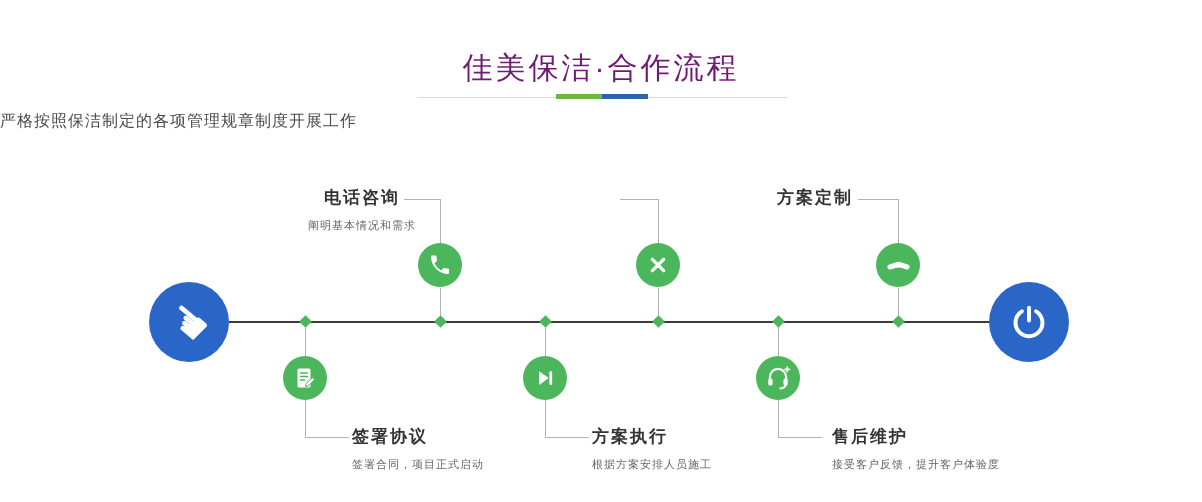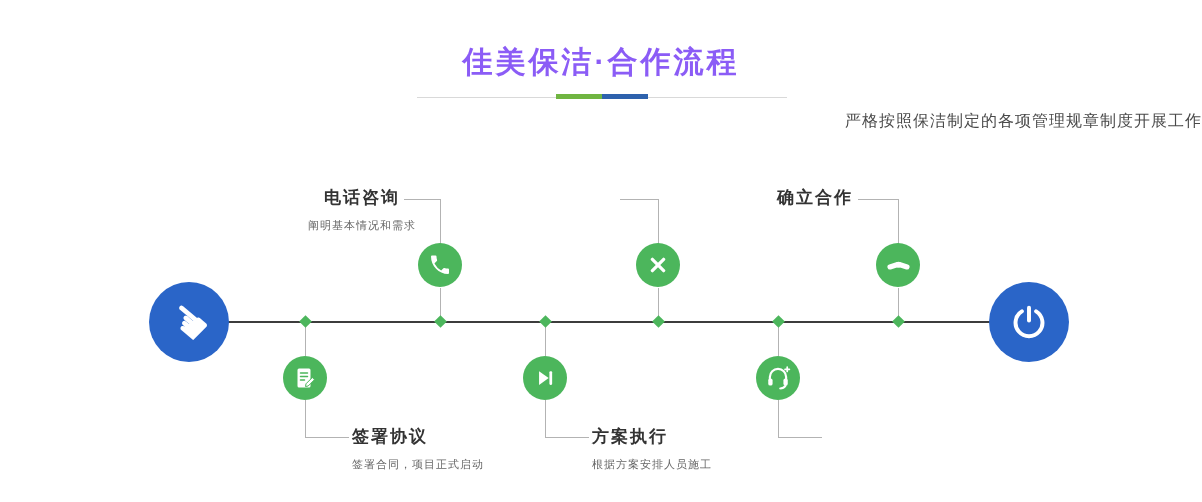--- a/index.html
+++ b/index.html
@@ -1,32 +1,32 @@
 <!DOCTYPE html>
 <html><head>
 <meta charset="utf-8">
 <style>
   html, body { margin: 0; padding: 0; background: #fff; }
   body { font-family: "Liberation Sans", "DejaVu Sans", sans-serif; }
   .canvas { position: relative; width: 1202px; height: 502px; background: #fff; overflow: hidden; }
 
   
   .page-title {
-    position: absolute; top: 42px; left: 0; width: 100%;
+    position: absolute; top: 48px; left: 0; width: 100%;
     margin: 0; text-align: center;
-    font-size: 30px; font-weight: bold; color: #8b5cf6; letter-spacing: 3px;
+    font-size: 30px; font-weight: normal; color: #701a75; letter-spacing: 3px;
   }
   .divider-line { position: absolute; top: 97px; left: 417px; width: 370px; height: 1px; background: #d9d9d9; }
   .divider-accent { position: absolute; top: 94px; left: 556px; display: flex; }
   .seg { display: block; width: 46px; height: 5px; }
   .seg-green { background: #70B541; }
   .seg-blue  { background: #2E62AD; }
   .page-subtitle {
     position: absolute; top: 111px; left: 0; width: 100%;
-    margin: 0; text-align: right;
+    margin: 0; text-align: left;
     font-size: 16px; color: #4a4a4a; letter-spacing: 1px;
   }
 
   
   .main-line { position: absolute; left: 185px; top: 321px; width: 855px; height: 2px; background: #3c3c3c; z-index: 1; }
   .connector { position: absolute; background: #b3b3b3; z-index: 1; }
   .diamond { position: absolute; top: 317px; width: 9px; height: 9px; background: #4CB65C; transform: rotate(45deg); z-index: 2; }
 
   .endpoint {
     position: absolute; width: 80px; height: 80px; border-radius: 50%;
@@ -148,25 +148,29 @@
       <path d="M19 19 a6 6 0 0 1 -5 2.6" fill="none" stroke="#fff" stroke-width="1.8" stroke-linecap="round"></path>
       <path d="M18.5 4 h4 M20.5 2 v4" stroke="#fff" stroke-width="1.6" stroke-linecap="round"></path>
     </svg>
   </div>
 
   <div class="step-text top" style="left:252px;top:188px">
     <div class="step-title">电话咨询</div>
     <div class="step-desc">阐明基本情况和需求</div>
   </div>
   <div class="step-text top" style="left:705px;top:188px">
-    <div class="step-title">确立合作</div>
+    <div class="step-title">方案定制</div>
   </div>
 
   <div class="step-text bottom" style="left:352px;top:427px">
     <div class="step-title">签署协议</div>
     <div class="step-desc">签署合同，项目正式启动</div>
   </div>
   <div class="step-text bottom" style="left:592px;top:427px">
     <div class="step-title">方案执行</div>
     <div class="step-desc">根据方案安排人员施工</div>
   </div>
+  <div class="step-text bottom" style="left:832px;top:427px">
+    <div class="step-title">售后维护</div>
+    <div class="step-desc">接受客户反馈，提升客户体验度</div>
+  </div>
 
 </div>
 
 </body></html>

